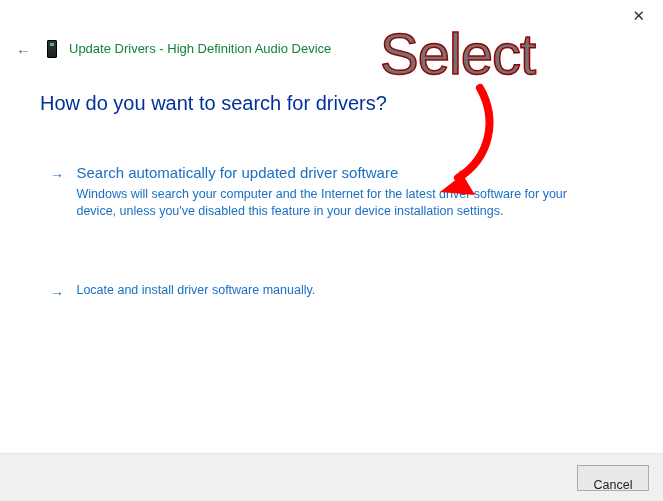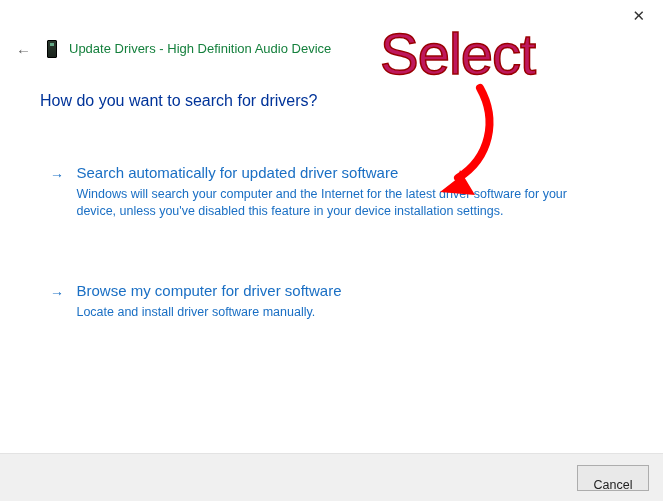--- a/index.html
+++ b/index.html
@@ -51,21 +51,21 @@
     background:#6a8;
   }
   .title-text {
     font-size: 13px;
     color: #15803d;
   }
   .main-question {
     position: absolute;
     top: 92px;
     left: 40px;
-    font-size: 16px;
+    font-size: 20px;
     color: #003399;
   }
   .option {
     position: absolute;
     left: 50px;
     width: 540px;
     cursor: pointer;
   }
   .opt1 { top: 162px; }
   .opt2 { top: 280px; }
@@ -112,21 +112,21 @@
     color: #222;
   }
   
   .annot-text {
     position: absolute;
     top: 20px;
     left: 380px;
     font-family: Arial, sans-serif;
     font-size: 58px;
     font-weight: 400;
-    color: #be185d;
+    color: #737373;
     -webkit-text-stroke: 1.5px #990000;
     text-stroke: 1.5px #990000;
     letter-spacing: -1px;
     pointer-events: none;
   }
   .annot-arrow {
     position: absolute;
     top: 80px;
     left: 420px;
     pointer-events: none;
@@ -149,21 +149,20 @@
   <span class="opt-arrow">→</span>
   <span class="opt-body">
     <div class="opt-title">Search automatically for updated driver software</div>
     <div class="opt-desc">Windows will search your computer and the Internet for the latest driver software for your device, unless you've disabled this feature in your device installation settings.</div>
   </span>
 </div>
 
 <div class="option opt2">
   <span class="opt-arrow">→</span>
   <span class="opt-body">
-    <div class="opt-title">Browse my computer for driver software</div>
     <div class="opt-desc">Locate and install driver software manually.</div>
   </span>
 </div>
 
 <div class="footer-bar">
   <button class="cancel-btn">Cancel</button>
 </div>
 
 <div class="annot-text">Select</div>
 <svg class="annot-arrow" width="90" height="120">

